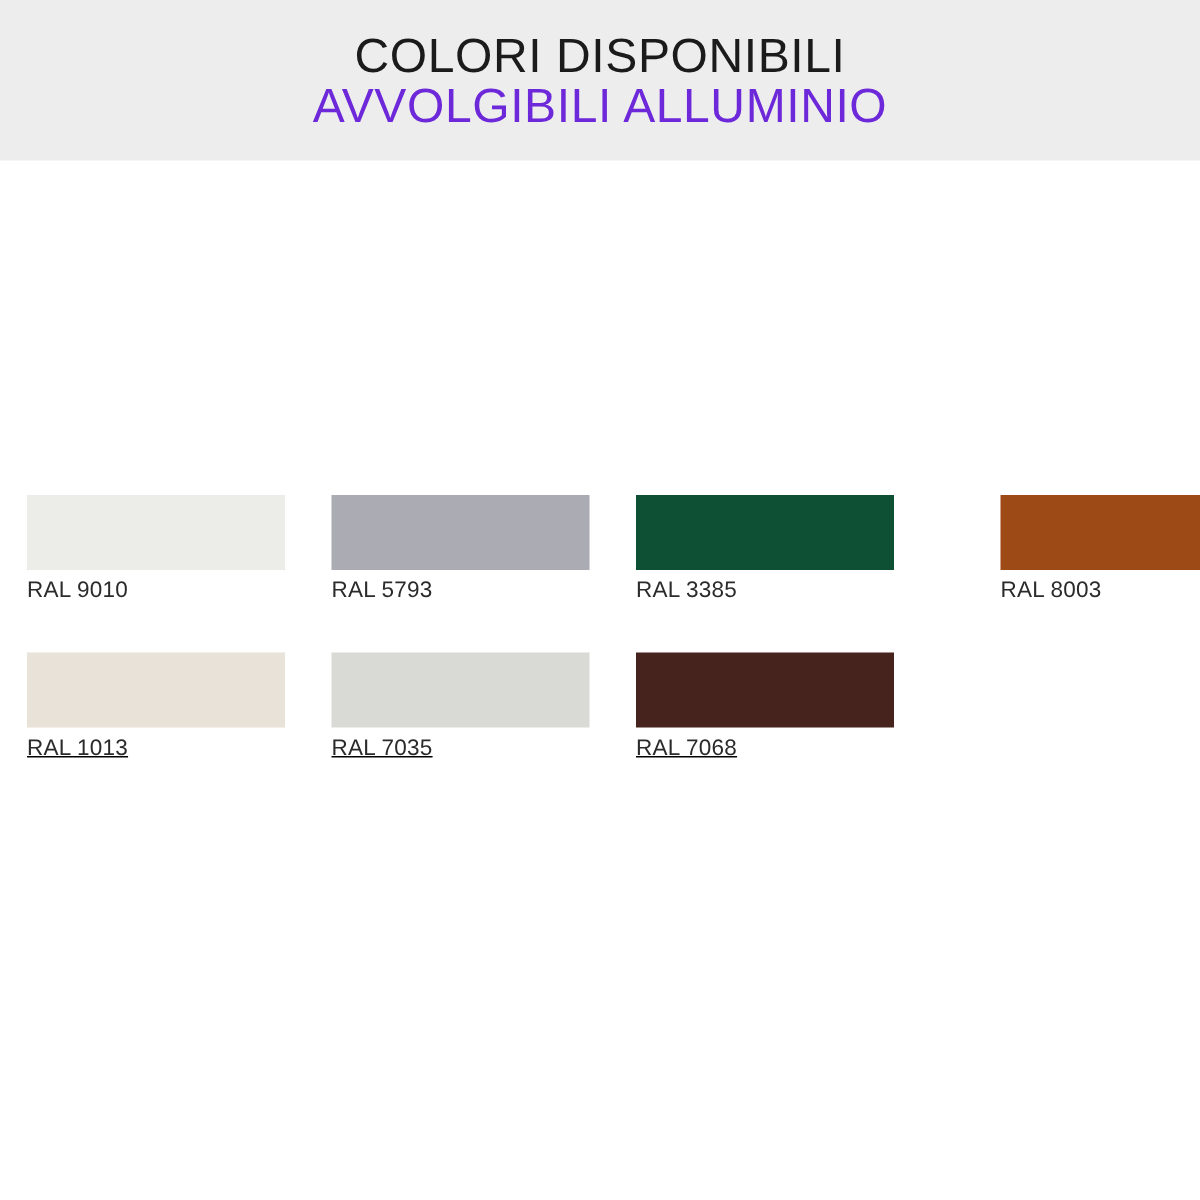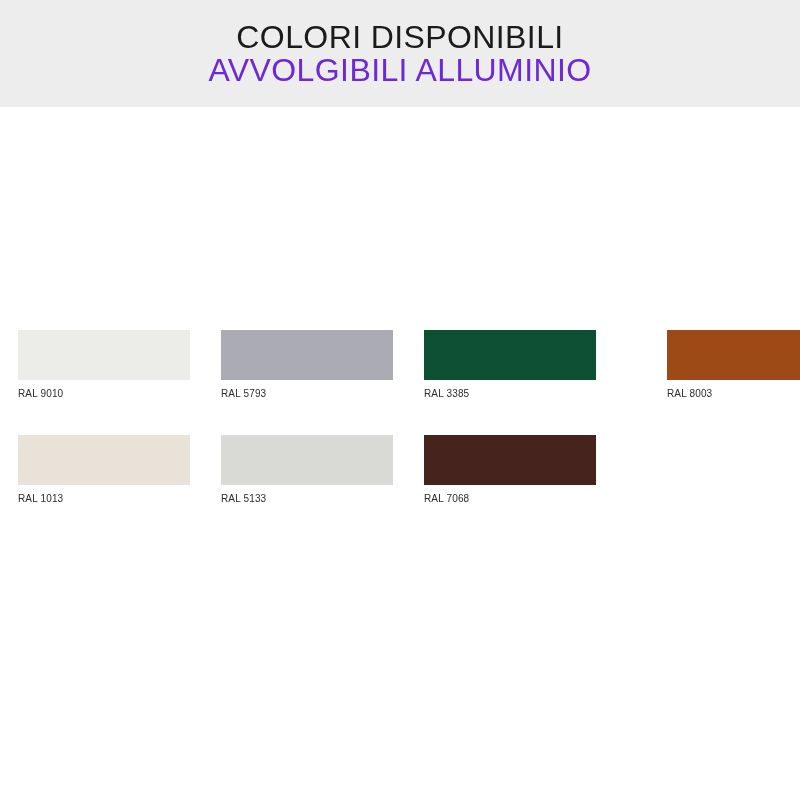--- a/index.html
+++ b/index.html
@@ -53,36 +53,37 @@
     top: 330px;
     width: 770px;
   }
   .swatch-row {
     display: flex;
     flex-direction: row;
     margin-bottom: 35px;
   }
   .swatch-row:last-child {
     margin-bottom: 0;
+    text-decoration: underline;
   }
   .swatch-cell {
     width: 172px;
     margin-right: 31px;
   }
   .swatch-cell:last-child {
     margin-right: 4px;
     padding-left: 40px;
   }
   .swatch-chip {
     width: 172px;
     height: 50px;
     display: block;
   }
   .swatch-label {
-    font-size: 10px;
+    font-size: 15px;
     line-height: 13px;
     color: #2b2b2b;
     margin-top: 7px;
     letter-spacing: 0.15px;
     white-space: nowrap;
   }
   .swatch-cell.empty .swatch-chip,
   .swatch-cell.empty .swatch-label {
     visibility: hidden;
   }
@@ -125,21 +126,21 @@
 
     <div class="swatch-row">
 
       <div class="swatch-cell">
         <span class="swatch-chip" style="background-color: rgb(232, 226, 216);"></span>
         <div class="swatch-label">RAL 1013</div>
       </div>
 
       <div class="swatch-cell">
         <span class="swatch-chip" style="background-color: rgb(217, 218, 214);"></span>
-        <div class="swatch-label">RAL 5133</div>
+        <div class="swatch-label">RAL 7035</div>
       </div>
 
       <div class="swatch-cell">
         <span class="swatch-chip" style="background-color: rgb(70, 35, 28);"></span>
         <div class="swatch-label">RAL 7068</div>
       </div>
 
       <div class="swatch-cell empty">
         <span class="swatch-chip" style="background-color: rgb(255, 255, 255);"></span>
         <div class="swatch-label"></div>

